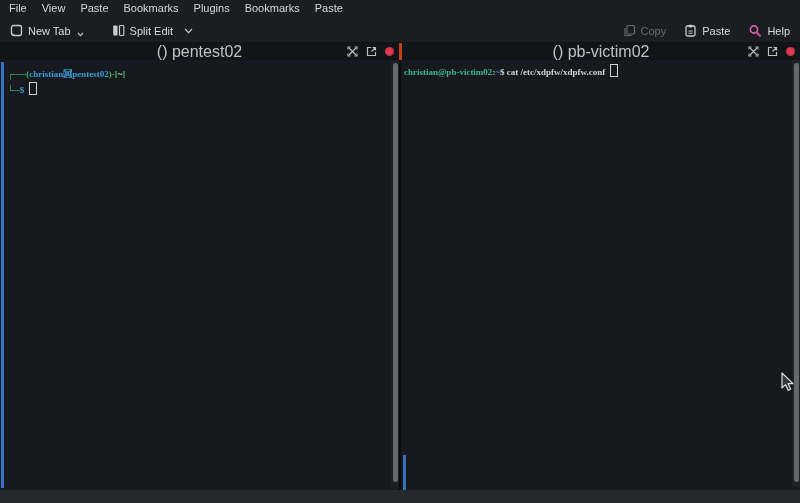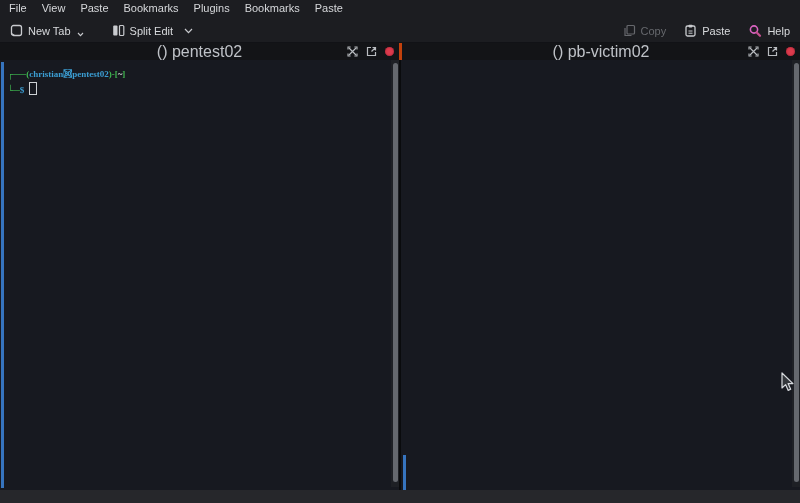--- a/index.html
+++ b/index.html
@@ -180,20 +180,21 @@
 <span class="c-green">└─</span><span class="c-blue">$</span><span class="cursor-hollow"></span></div>
     <div class="scroll-track st-left">
       <div class="scroll-thumb"></div>
     </div>
   </div>
 
   <div class="divider"></div>
 
   <div class="pane pane-right">
     <div class="hl-bar hl-right"></div>
+    <div class="term-content tc-right"><span class="c-tealgreen">christian@pb-victim02</span><span class="c-dim">:</span><span class="c-pathblue">~</span><span>$</span><span> cat /etc/xdpfw/xdpfw.conf</span><span class="cursor-hollow"></span></div>
     <div class="scroll-track st-right">
       <div class="scroll-thumb"></div>
     </div>
   </div>
 
 </div>
 
 <div class="bottom-strip"></div>
 
 <div class="mouse-pointer">

